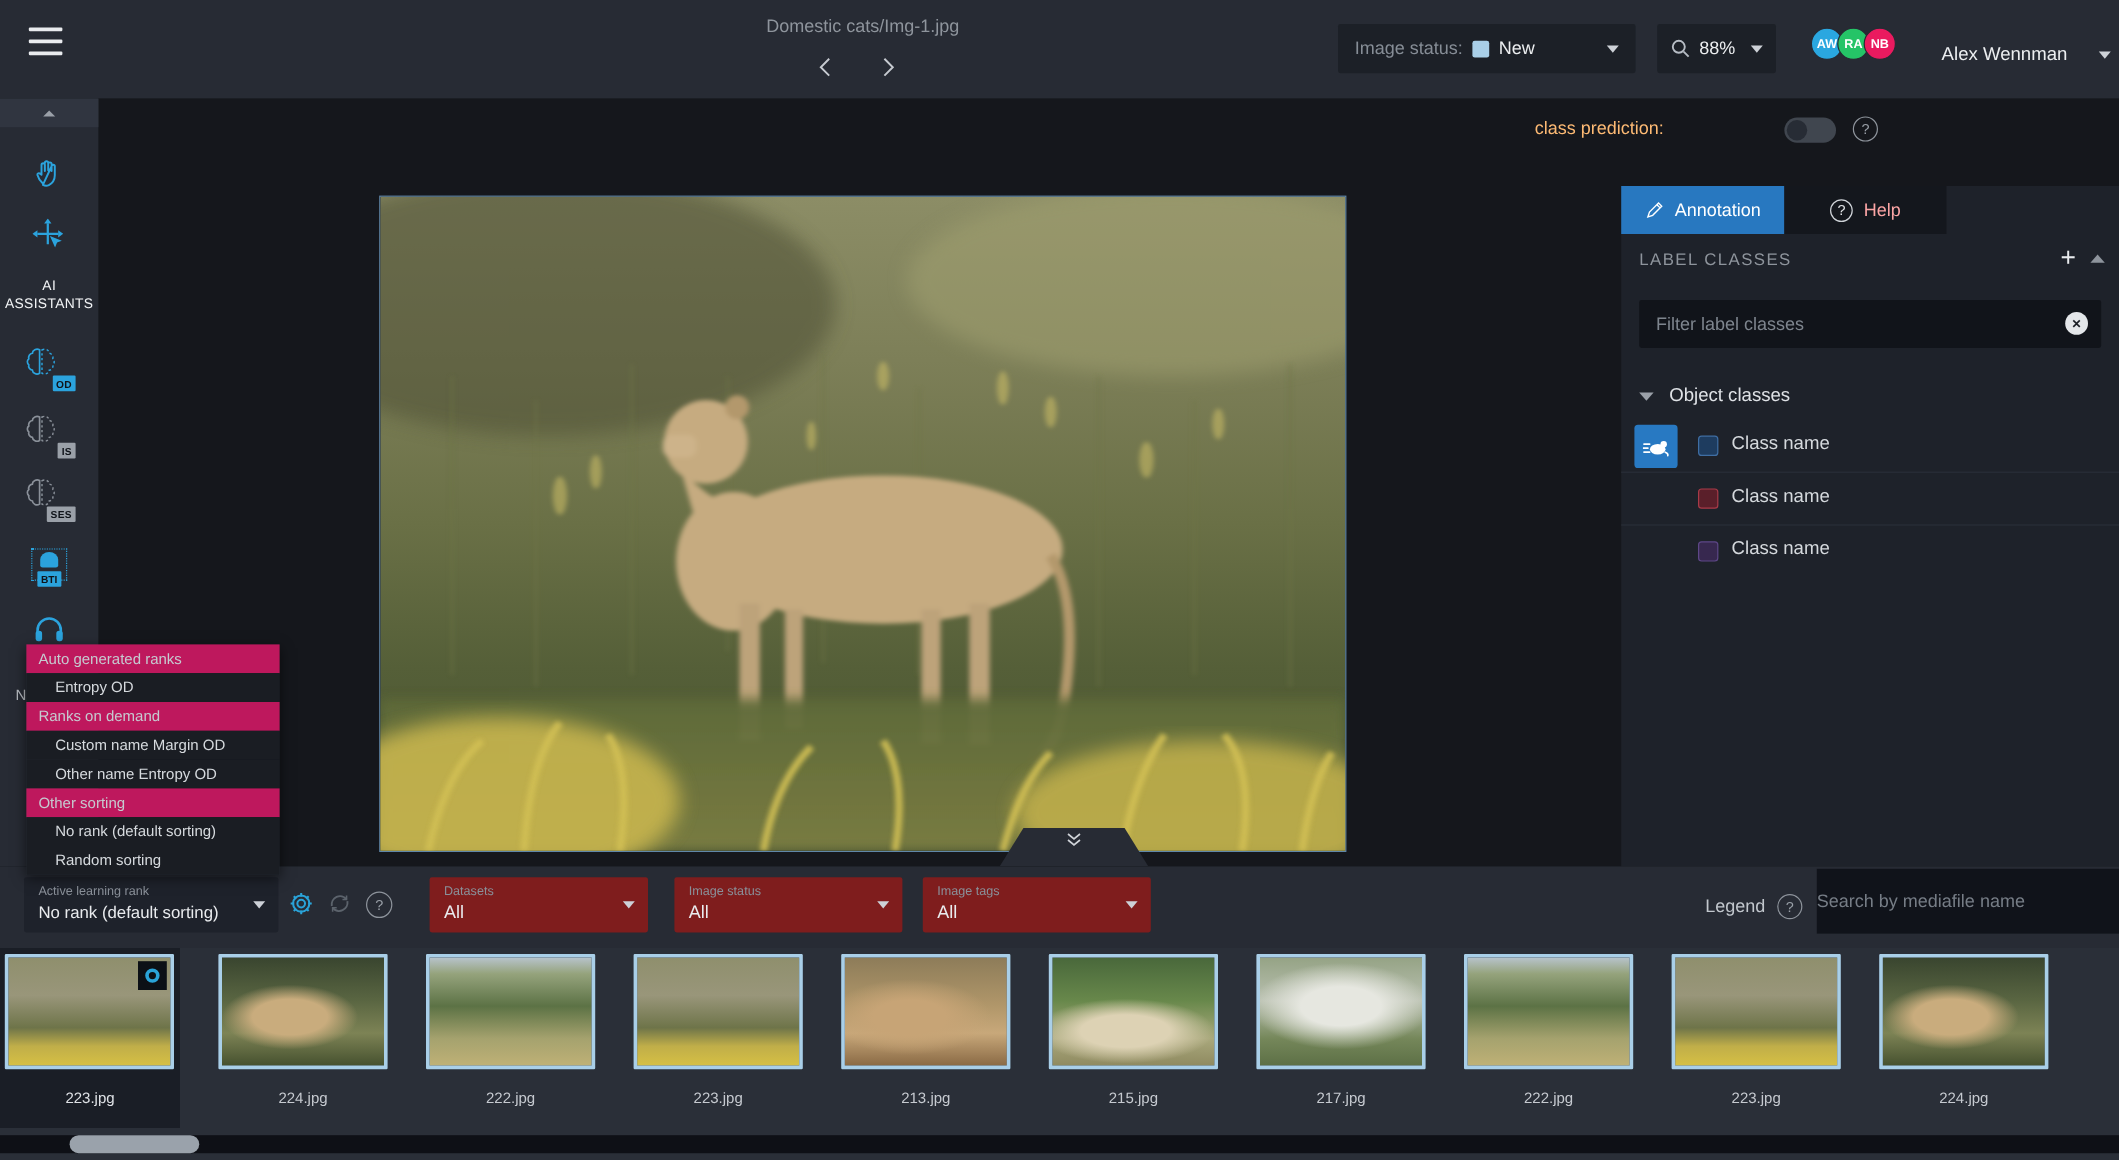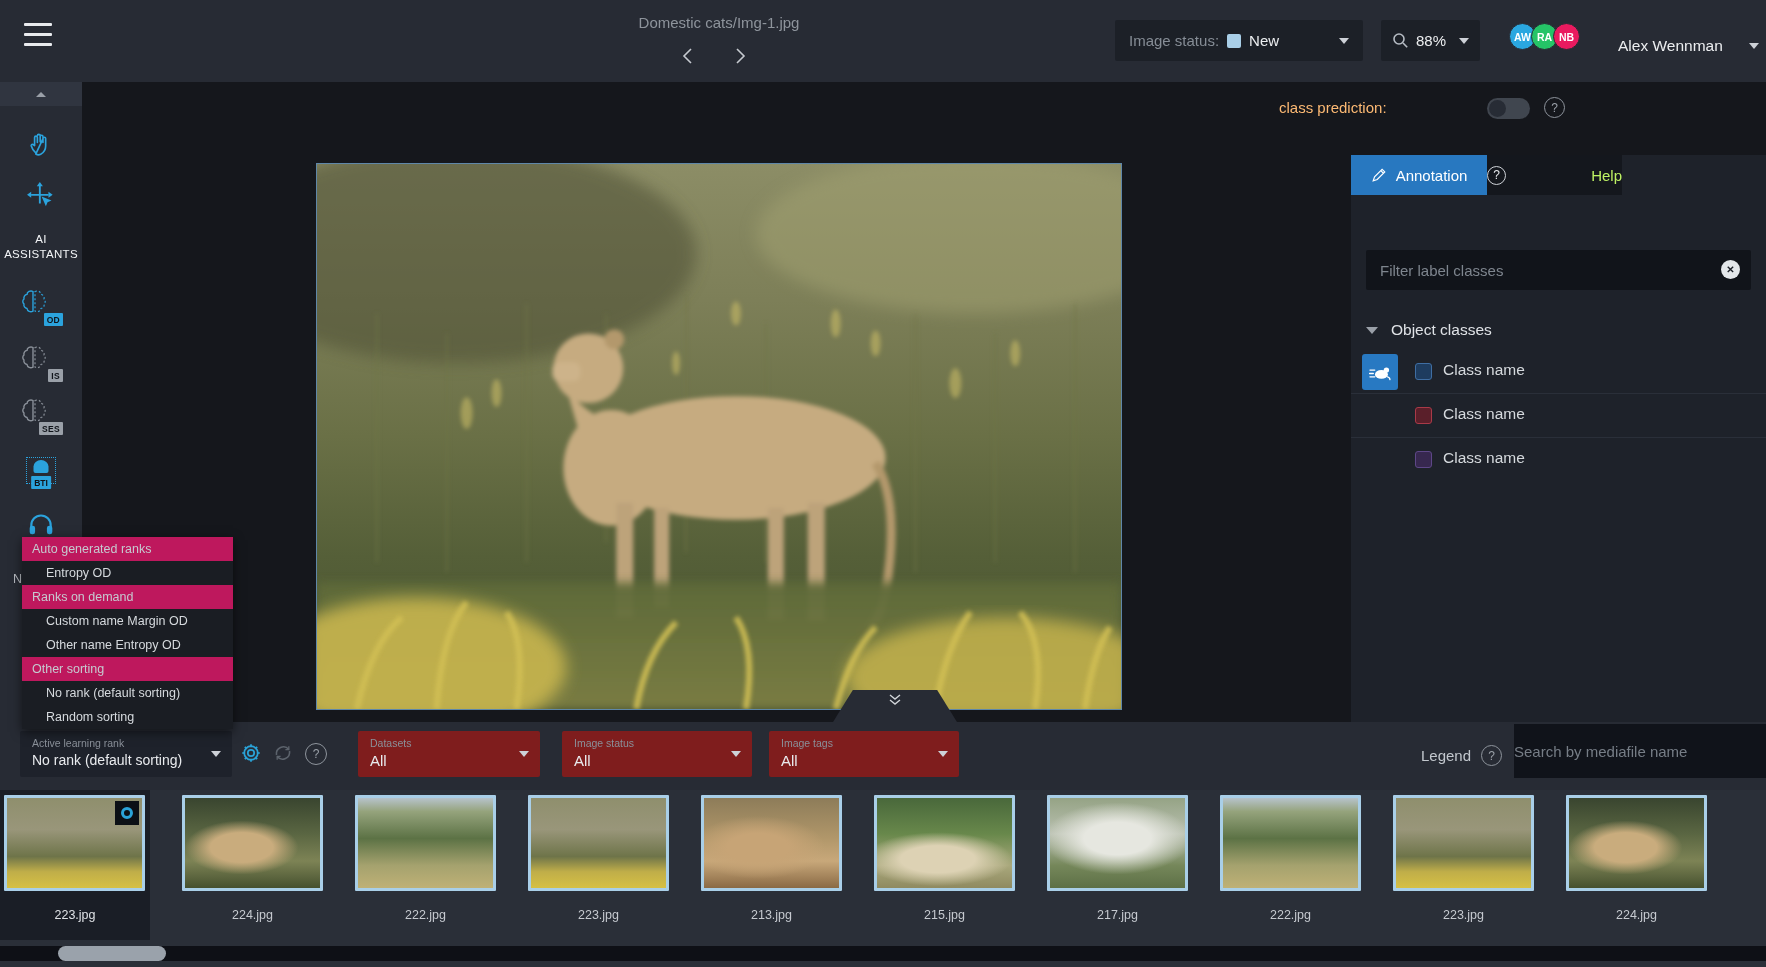--- a/index.html
+++ b/index.html
@@ -62,21 +62,21 @@
   .cp-label { position:absolute; left:1279px; top:99px; font-size:15px; color:#fdba74; z-index:4; }
   .toggle { position:absolute; left:1487px; top:98px; width:43px; height:21px; border-radius:11px; background:#40464f; z-index:4; cursor:pointer; }
   .toggle .knob { position:absolute; left:2px; top:2px; width:17px; height:17px; border-radius:50%; background:#272c35; }
   .qcircle { width:21px; height:21px; border-radius:50%; border:1.4px solid #8e949c; color:#9aa0a8; font-size:12px;
     display:flex; align-items:center; justify-content:center; cursor:pointer; }
   .qcircle::after { content:"?"; }
   .q-cp { position:absolute; left:1544px; top:97px; z-index:4; }
   .tab { position:absolute; top:155px; height:40px; display:flex; align-items:center; justify-content:center; gap:9px;
     font-size:15px; cursor:pointer; z-index:4; }
   .tab-annotation { left:1351px; width:136px; background:#2878c0; color:#fff; }
-  .tab-help { left:1487px; width:135px; background:#14171d; color:#bef264;justify-content:space-between; }
+  .tab-help { left:1487px; width:135px; background:#14171d; color:#fca5a5; }
   .tab-filler { position:absolute; left:1622px; right:0; top:155px; height:40px; background:#1e222a; z-index:4; }
   .tab-help .qcircle { border-color:#cfd3d8; color:#e4e7ea; width:19px; height:19px; }
   .rpanel { position:absolute; left:1351px; top:195px; right:0; height:527px; background:#1e222a; z-index:4; }
   .lc-header { position:absolute; left:0; right:0; top:0; height:44px; }
   .lc-title { position:absolute; left:15px; top:13px; font-size:14px; letter-spacing:1.2px; color:#8e949c; }
   .lc-plus { position:absolute; right:36px; top:7px; font-size:22px; color:#e9ebee; font-weight:300; cursor:pointer; }
   .lc-plus::after { content:"+"; }
   .lc-collapse { position:absolute; right:12px; top:17px; width:0; height:0; border-left:6px solid transparent;
     border-right:6px solid transparent; border-bottom:7px solid #8e949c; cursor:pointer; }
   .filter { position:absolute; left:15px; top:55px; width:385px; height:40px; background:#11141a; border-radius:2px; }
@@ -367,20 +367,25 @@
   </svg>
   <span>Annotation</span>
 </div>
 <div class="tab tab-help">
   <span class="qcircle" style="cursor:inherit;"></span>
   <span>Help</span>
 </div>
 <div class="tab-filler"></div>
 
 <div class="rpanel">
+  <div class="lc-header">
+    <span class="lc-title">LABEL CLASSES</span>
+    <span class="lc-plus"></span>
+    <span class="lc-collapse"></span>
+  </div>
 
   <div class="filter">
     <input type="text" value="" placeholder="Filter label classes" style="">
     <span class="clear"></span>
   </div>
 
   <div class="groupline">
     <span class="tri-down"></span>
     <span class="gname">Object classes</span>
   </div>

